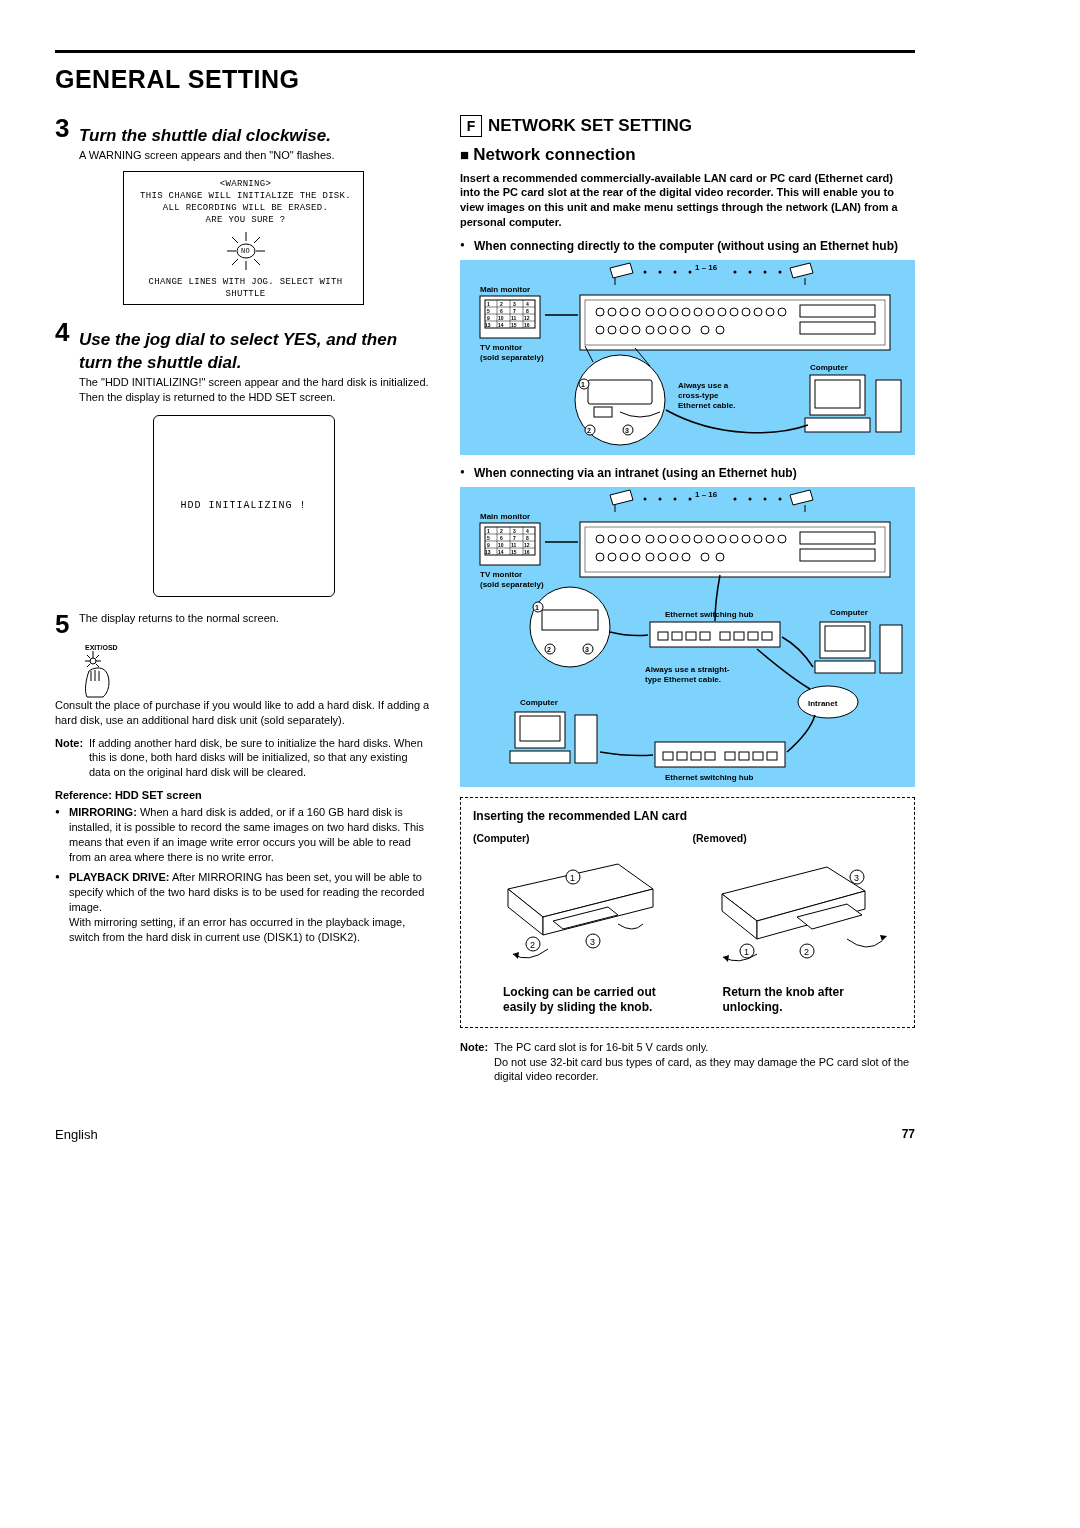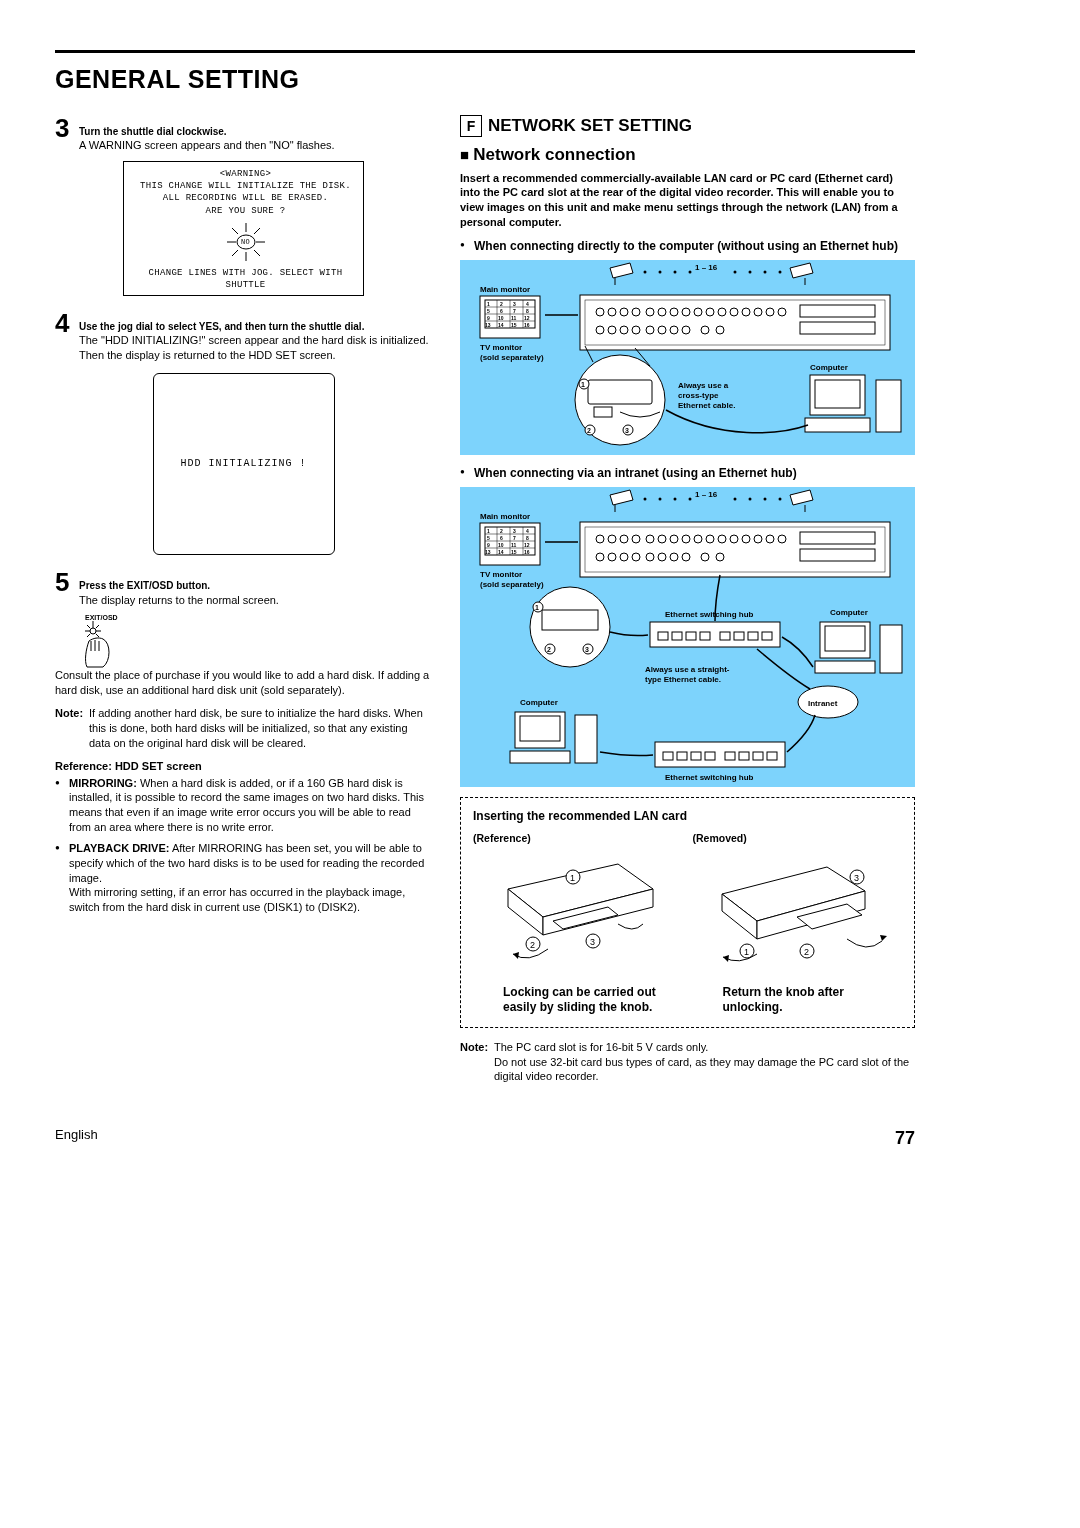--- a/index.html
+++ b/index.html
@@ -38,22 +38,23 @@
     font-weight: bold;
     line-height: 1;
     width: 24px;
     flex: 0 0 24px;
   }
   .step-body {
     flex: 1;
   }
   .step-head {
     font-weight: bold;
-    font-size: 10px;
+    font-size: 17px;
     padding-top: 10px;
+    font-style: italic;
   }
   .step-text {
     font-size: 11px;
   }
   .warning-box {
     border: 1px solid #000;
     width: 235px;
     margin: 8px auto 14px auto;
     padding: 6px 0 4px 4px;
     text-align: center;
@@ -145,21 +146,21 @@
     height:130px;
     display:flex; align-items:center; justify-content:center;
   }
   .lan-cap { font-weight:bold; font-size:12px; line-height:1.25; margin-top:6px;margin-left:30px;}
   .footer {
     display:flex; justify-content:space-between;
     margin-top:34px;
     font-size:13px;
     gap:31px;
   }
-  .footer .pg { font-weight:bold; font-size:18px;}
+  .footer .pg { font-weight:bold; font-size:12px;}
   
   svg text { font-family: Arial, sans-serif; }
 </style>
 </head>
 <body>
 
 <div class="top-rule"></div>
 <h1 class="title">GENERAL SETTING</h1>
 
 <div class="columns">
@@ -206,21 +207,20 @@
       </div>
     </div>
 
     <div class="hdd-box">
       <span>HDD INITIALIZING !</span>
     </div>
 
     <div class="step">
       <div class="step-num">5</div>
       <div class="step-body">
-        <div class="step-head">Press the EXIT/OSD button.</div>
         <div class="step-text">The display returns to the normal screen.</div>
       </div>
     </div>
 
     <div class="exit-icon">
       <div class="lbl">EXIT/OSD</div>
       <svg width="50" height="48" viewBox="0 0 50 48">
         <g stroke="#000" fill="none" stroke-width="1">
           <line x1="12" y1="0" x2="12" y2="8"></line>
           <line x1="4" y1="10" x2="10" y2="10"></line>
@@ -532,21 +532,21 @@
           <path d="M140 265 Q 170 270 193 268" stroke="#000" fill="none" stroke-width="1.5"></path>
           <path d="M327 265 Q 350 245 355 228" stroke="#000" fill="none" stroke-width="1.5"></path>
         </g>
       </svg>
     </div>
 
     <div class="dashed-box">
       <div class="dashed-title">Inserting the recommended LAN card</div>
       <div class="lan-row">
         <div class="lan-col">
-          <div class="lan-head">(Reference)</div>
+          <div class="lan-head">(Computer)</div>
           <div class="lan-art">
             <svg width="200" height="130" viewBox="0 0 200 130">
               <g stroke="#000" fill="#fff" stroke-width="1">
                 <path d="M30 40 L140 15 L175 40 L65 68 Z"></path>
                 <path d="M30 40 L30 58 L65 86 L65 68 Z"></path>
                 <path d="M65 68 L175 40 L175 58 L65 86 Z"></path>
                 <path d="M75 72 L130 58 L140 66 L85 80 Z"></path>
                 <path d="M140 75 q 15 10 25 0" fill="none"></path>
               </g>
               <circle cx="95" cy="28" r="7" fill="#fff" stroke="#000"></circle>

